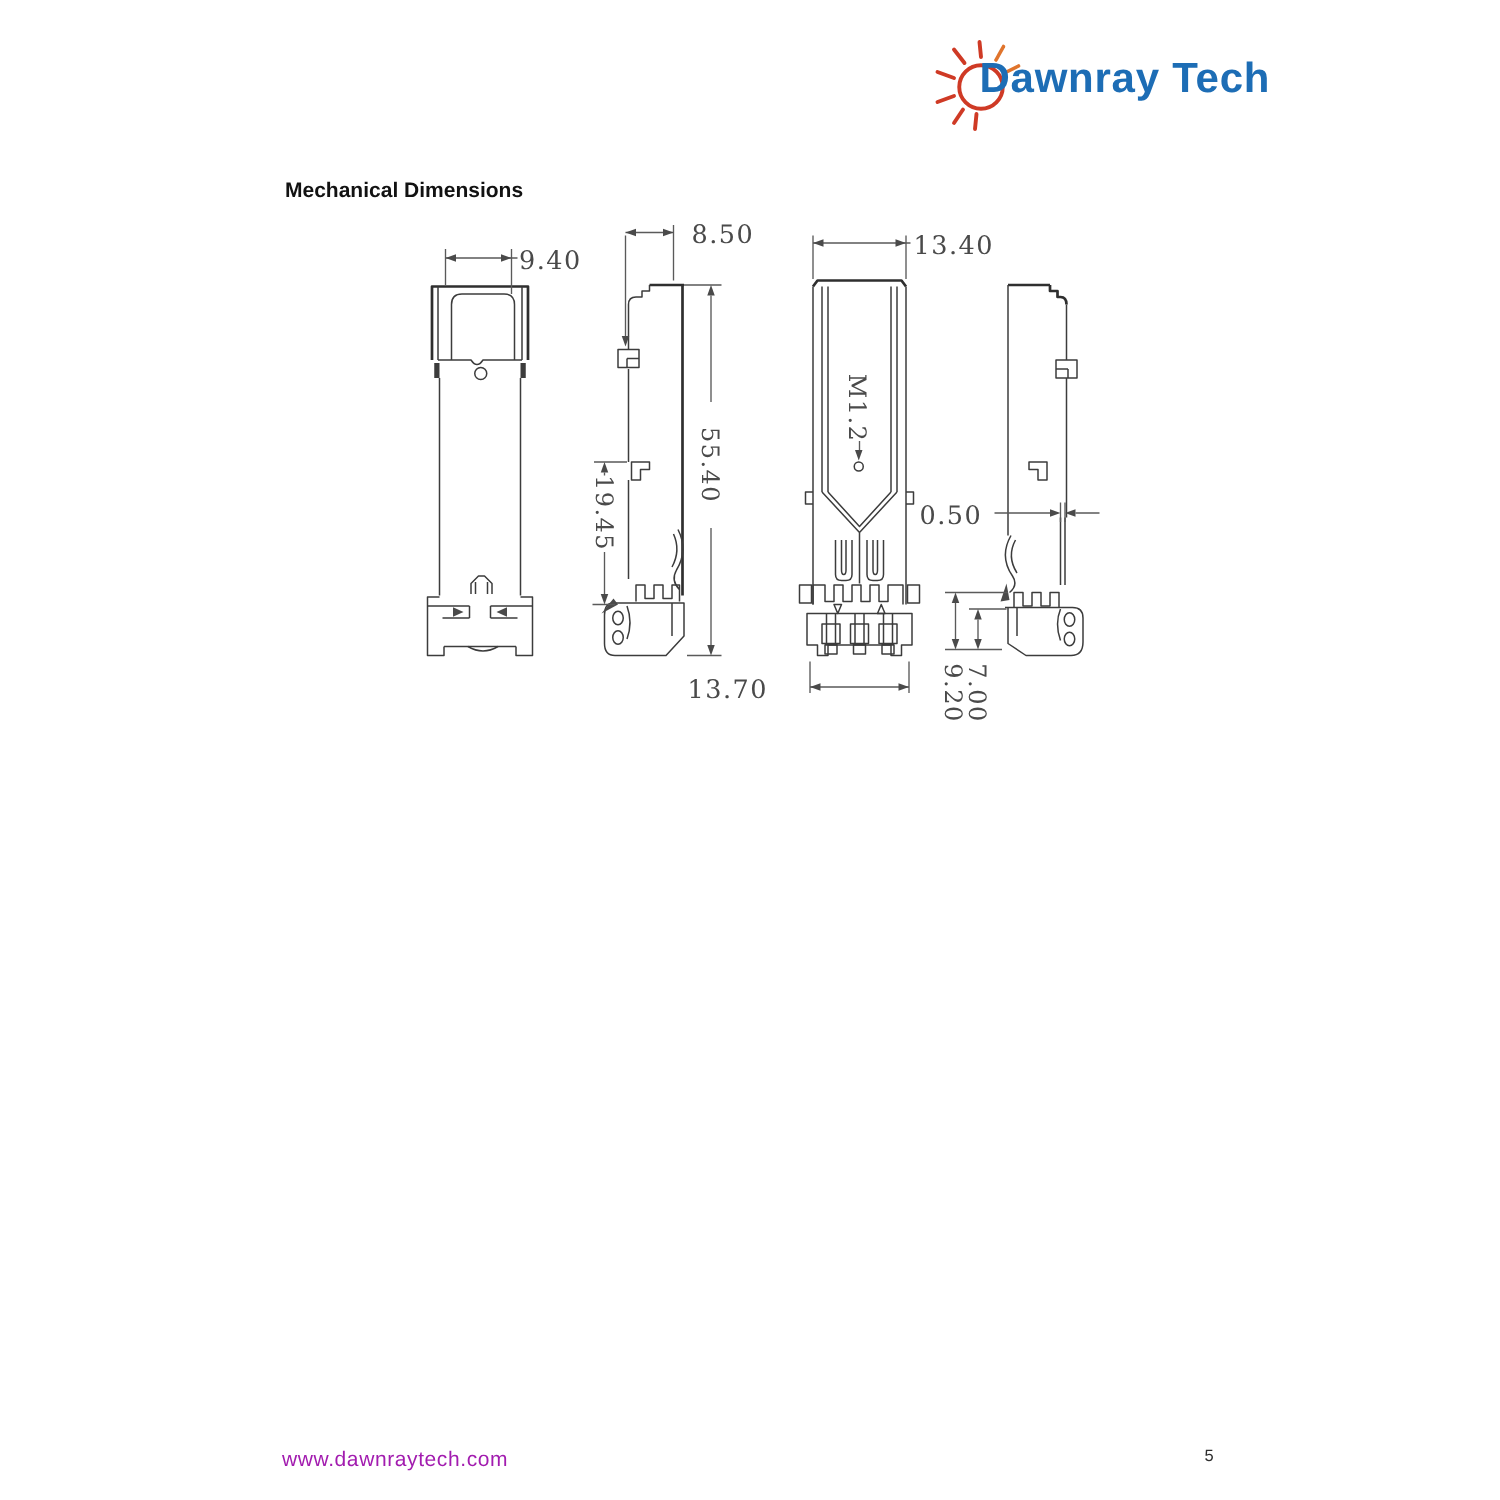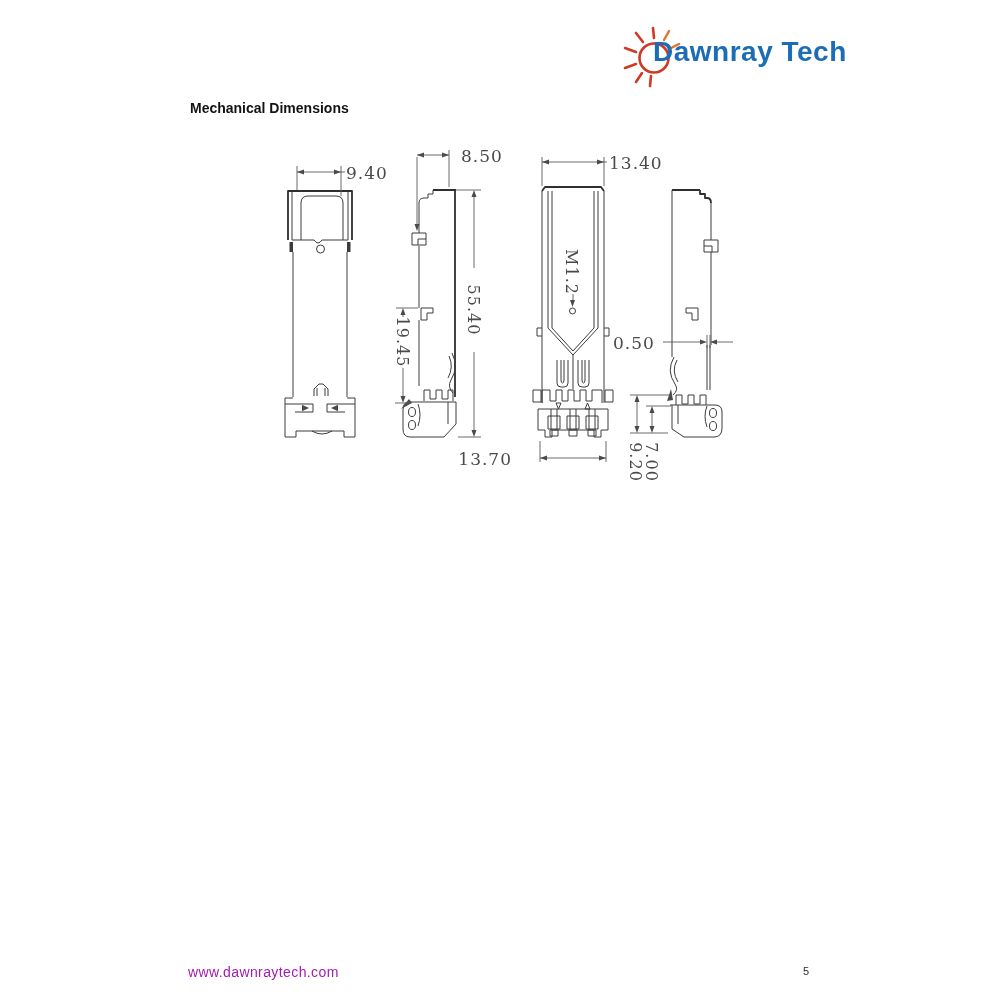--- a/index.html
+++ b/index.html
@@ -2,21 +2,21 @@
 <html><head>
 <meta charset="utf-8">
 <style>
   html,body{margin:0;padding:0;background:#ffffff;}
   .page{position:relative;width:1000px;height:1000px;background:#ffffff;overflow:hidden;
         font-family:"Liberation Sans",sans-serif;}
   .logo{position:absolute;left:616px;top:14px;width:260px;height:76px;}
   .logo-sun{position:absolute;left:0;top:4px;}
   .logo-text{position:absolute;left:37px;top:22px;font-size:28px;font-weight:bold;
              color:#1d6db5;letter-spacing:0.5px;white-space:nowrap;}
-  .heading{position:absolute;left:190px;top:100px;font-size:14px;font-weight:bold;color:#121212;}
+  .heading{position:absolute;left:190px;top:118px;font-size:14px;font-weight:bold;color:#121212;}
   .drawing{position:absolute;left:0;top:0;}
   .footer-site{position:absolute;left:188px;top:964px;font-size:14px;color:#a21caf;letter-spacing:0.4px;}
   .footer-page{position:absolute;left:803px;top:965px;font-size:11px;color:#2e2e2e;}
   
   .ln{stroke:#3c3c3c;stroke-width:1;fill:none;stroke-linejoin:round;stroke-linecap:butt;}
   .ln2{stroke:#2f2f2f;stroke-width:1.8;fill:none;stroke-linejoin:round;}
   .dim{stroke:#5a5a5a;stroke-width:0.9;fill:none;}
   .arr{fill:#4a4a4a;stroke:none;}
   .fillpart{fill:#3c3c3c;stroke:none;}
   .dimtext{font-family:"DejaVu Serif",serif;font-size:17px;fill:#4a4a4a;letter-spacing:1px;}

